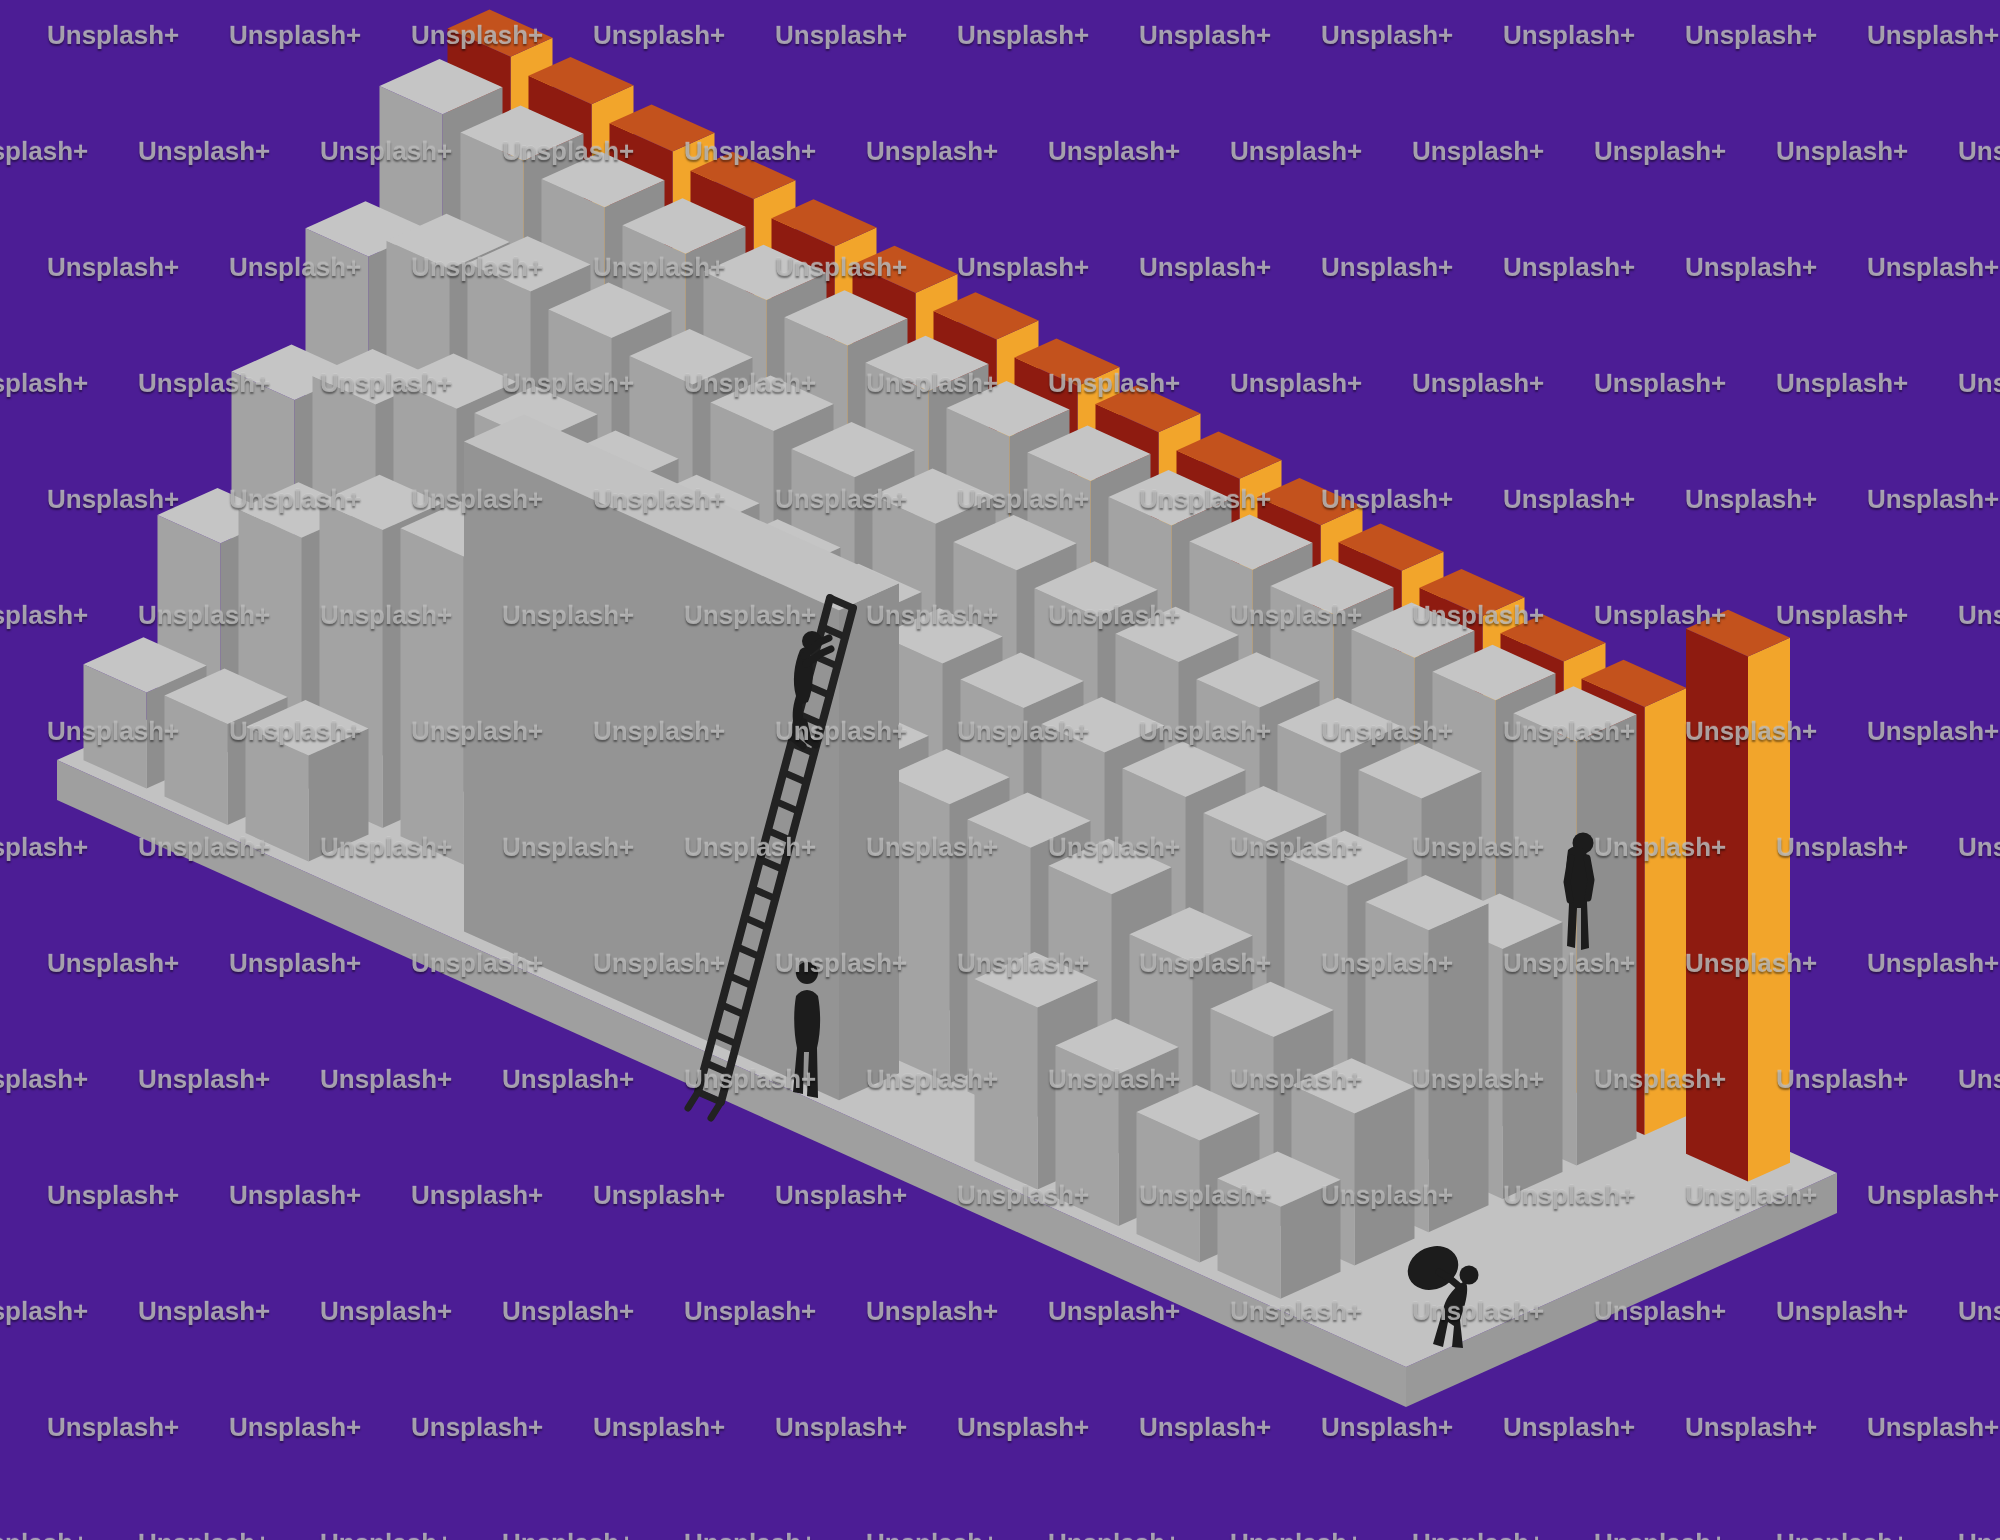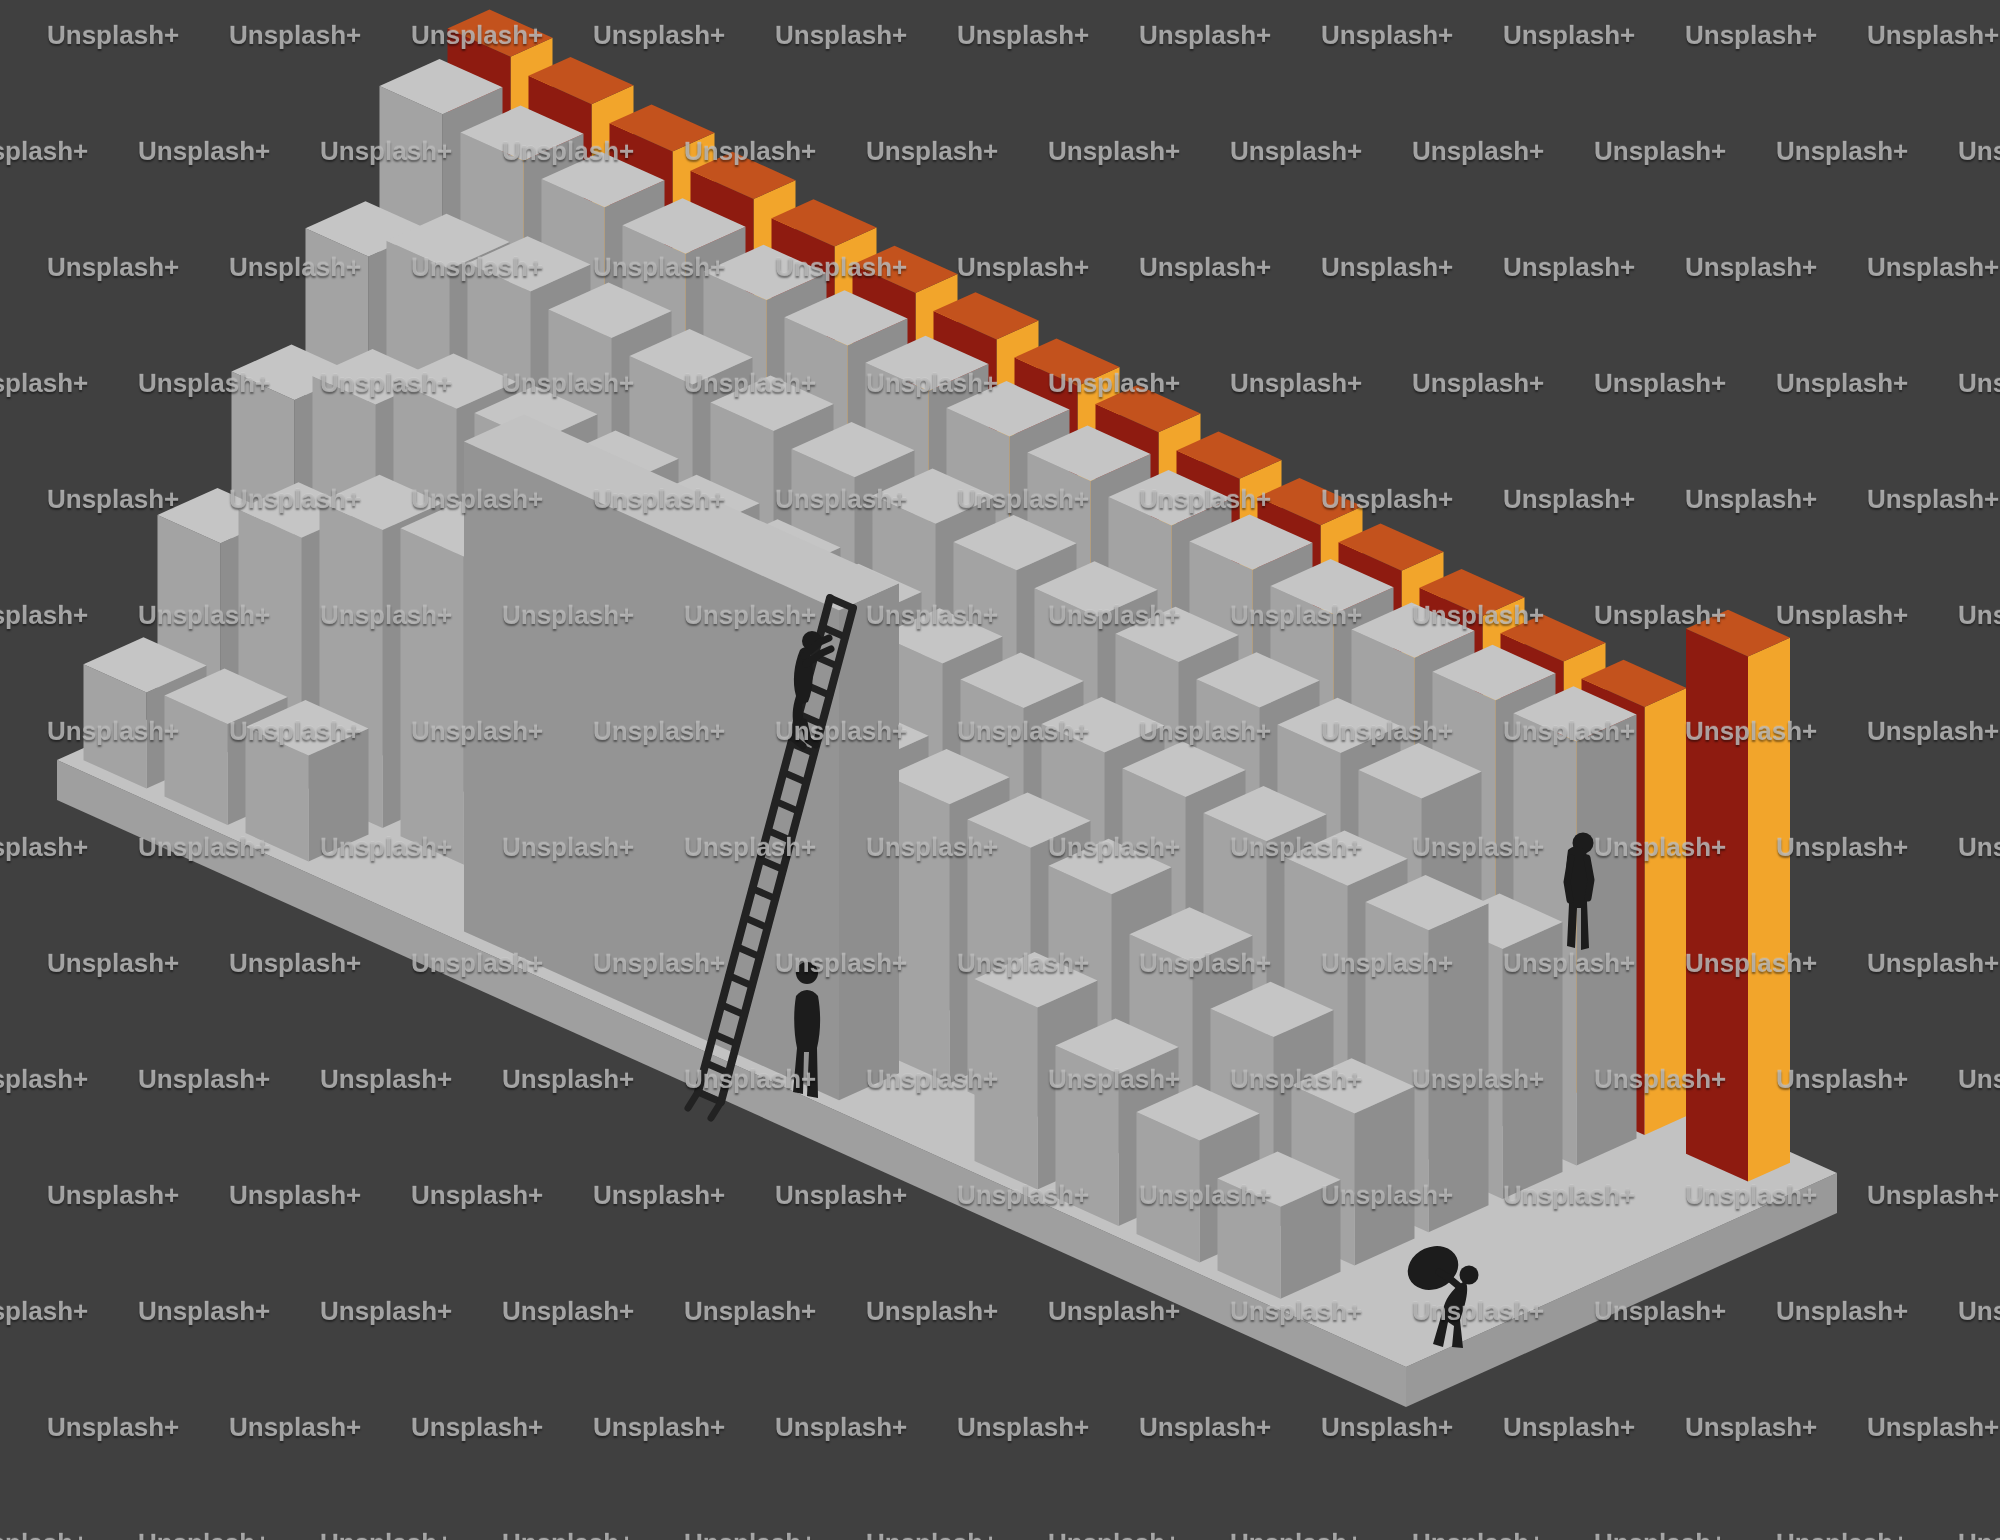--- a/index.html
+++ b/index.html
@@ -1,16 +1,16 @@
 <!DOCTYPE html>
 <html><head>
 <meta charset="utf-8">
 <style>
   html,body{margin:0;padding:0;background:#000;}
-  #stage{position:relative;width:2000px;height:1540px;overflow:hidden;background:#404040;
+  #stage{position:relative;width:2000px;height:1540px;overflow:hidden;background:#4c1d95;
          font-family:"Liberation Sans", sans-serif;}
   #scene{position:absolute;left:0;top:0;}
   #wm-layer{position:absolute;left:0;top:0;width:100%;height:100%;pointer-events:none;}
   .wm{position:absolute;font-weight:700;font-size:26px;line-height:1;white-space:nowrap;
       color:rgba(188,188,188,0.82);
       text-shadow:0 2px 2px rgba(0,0,0,0.45), 0 -1px 0 rgba(255,255,255,0.10);}
 </style>
 </head>
 <body>
 

